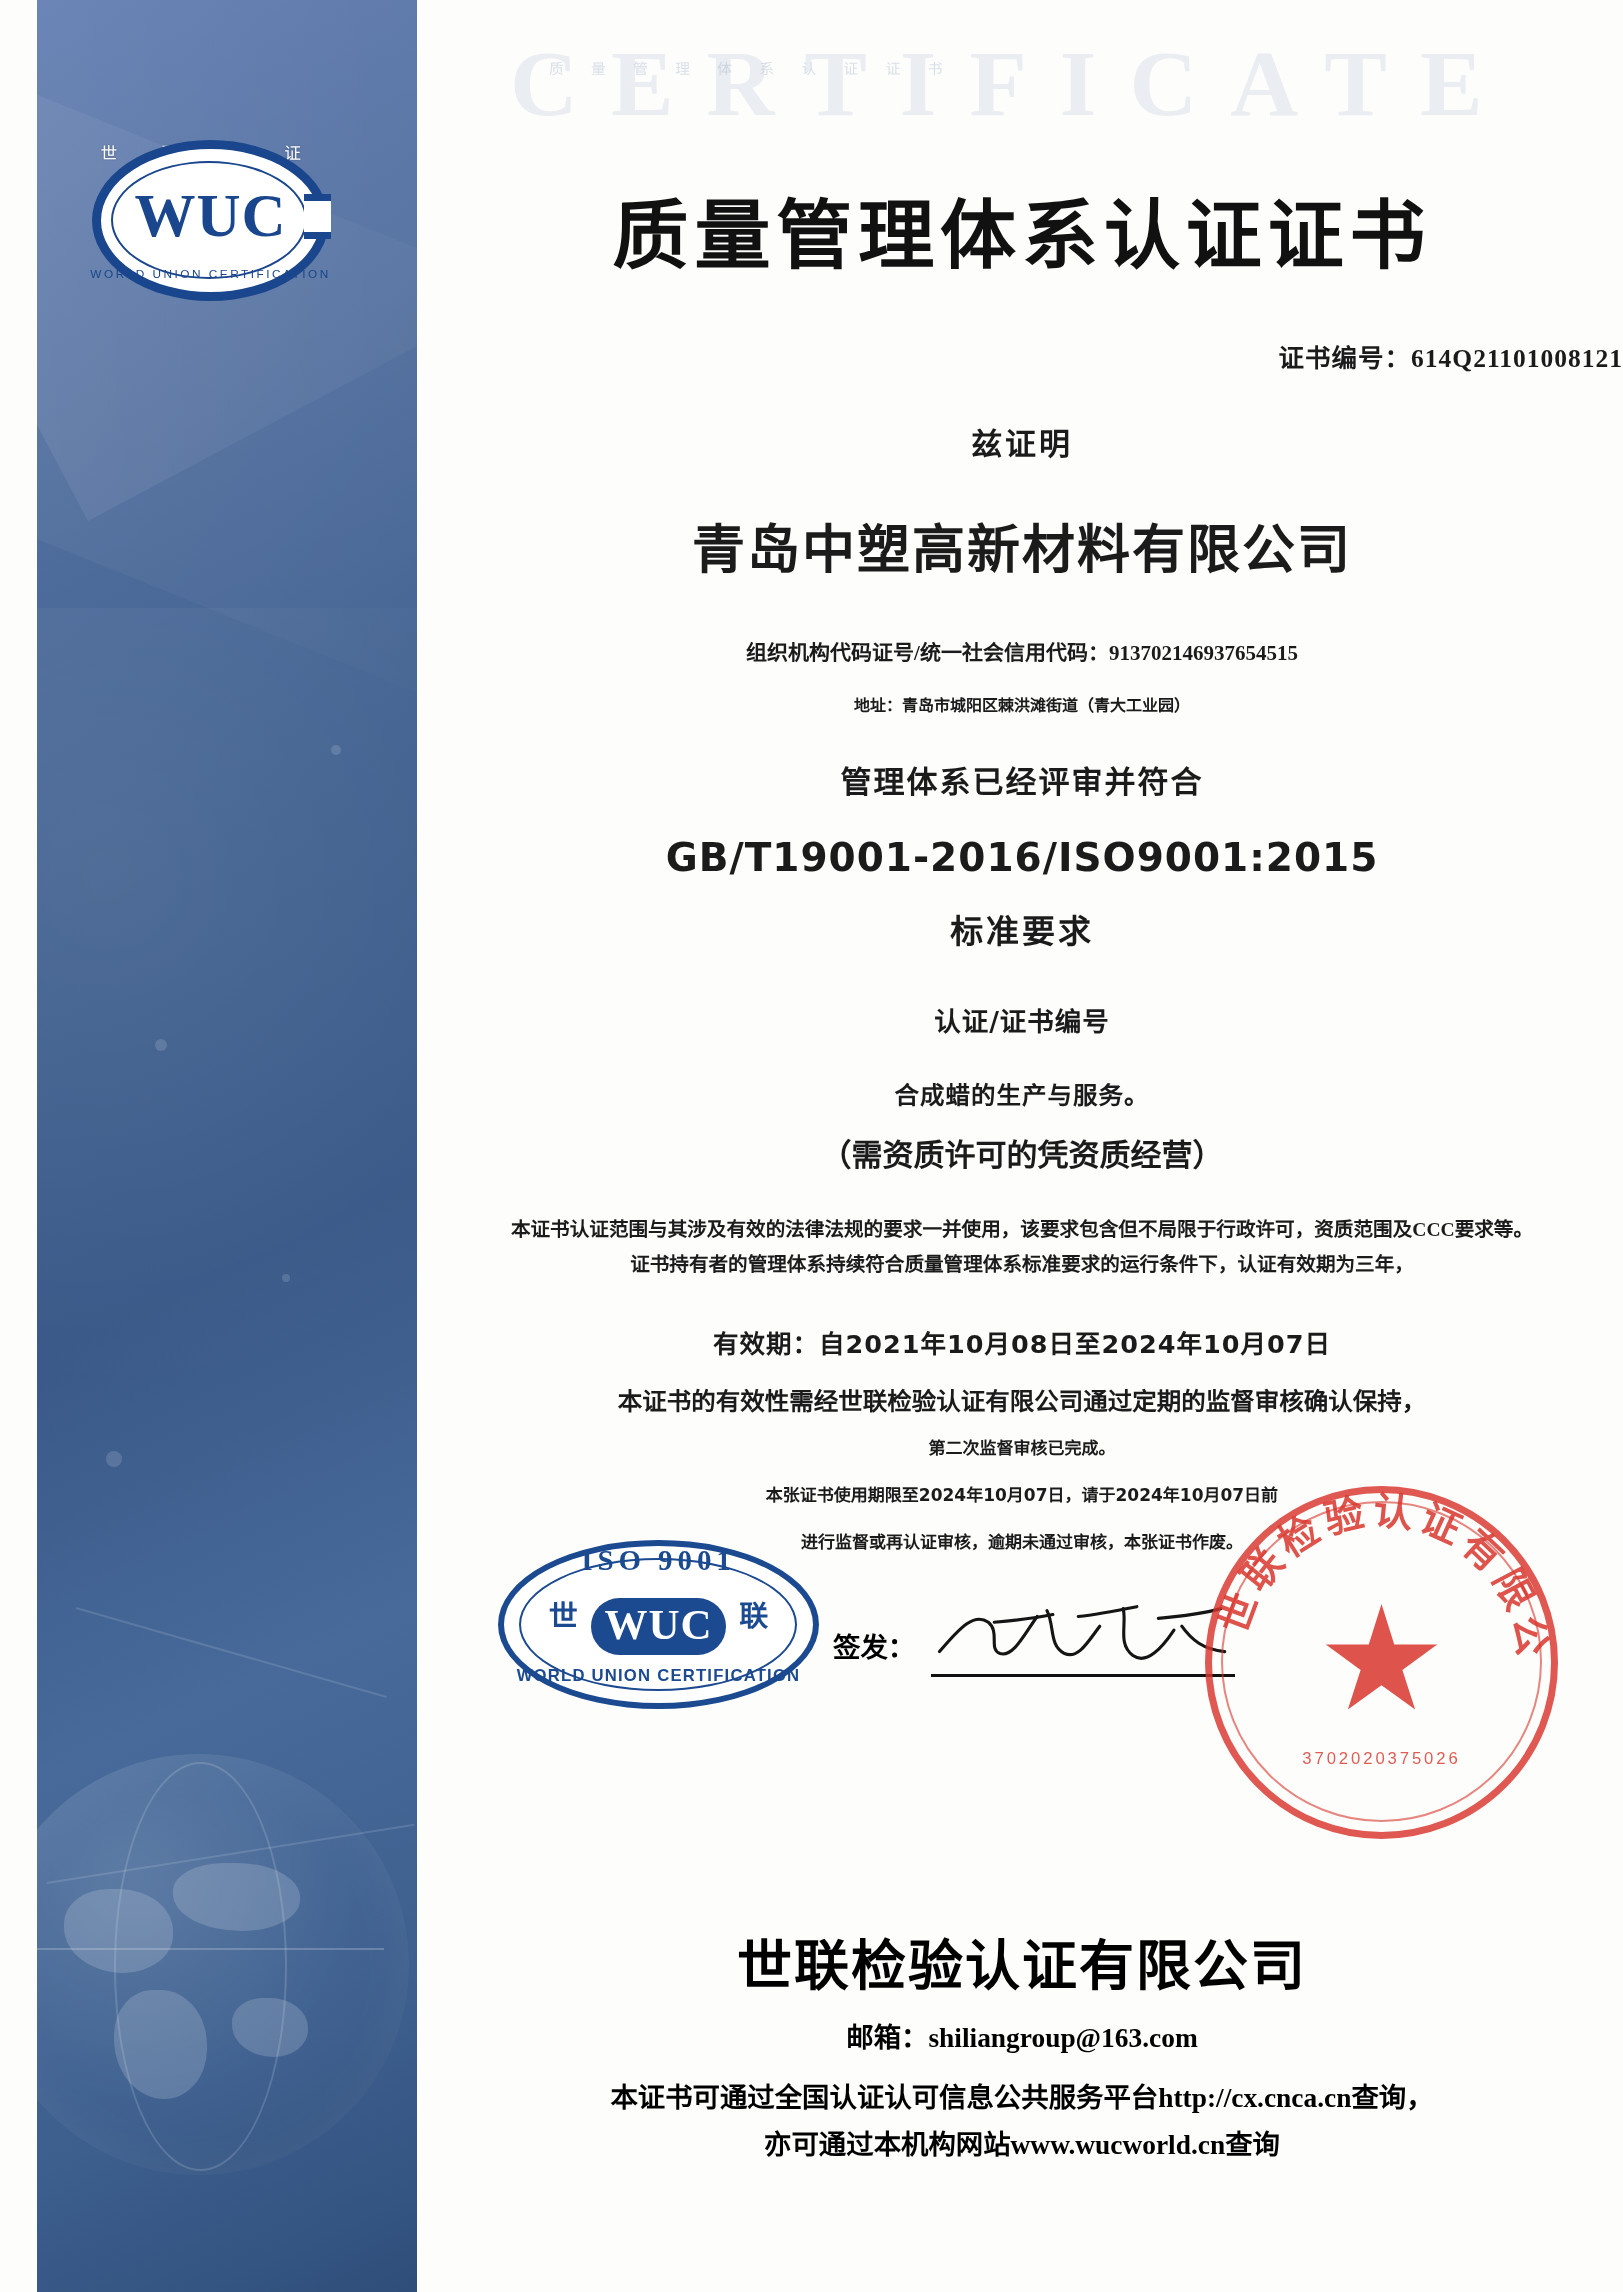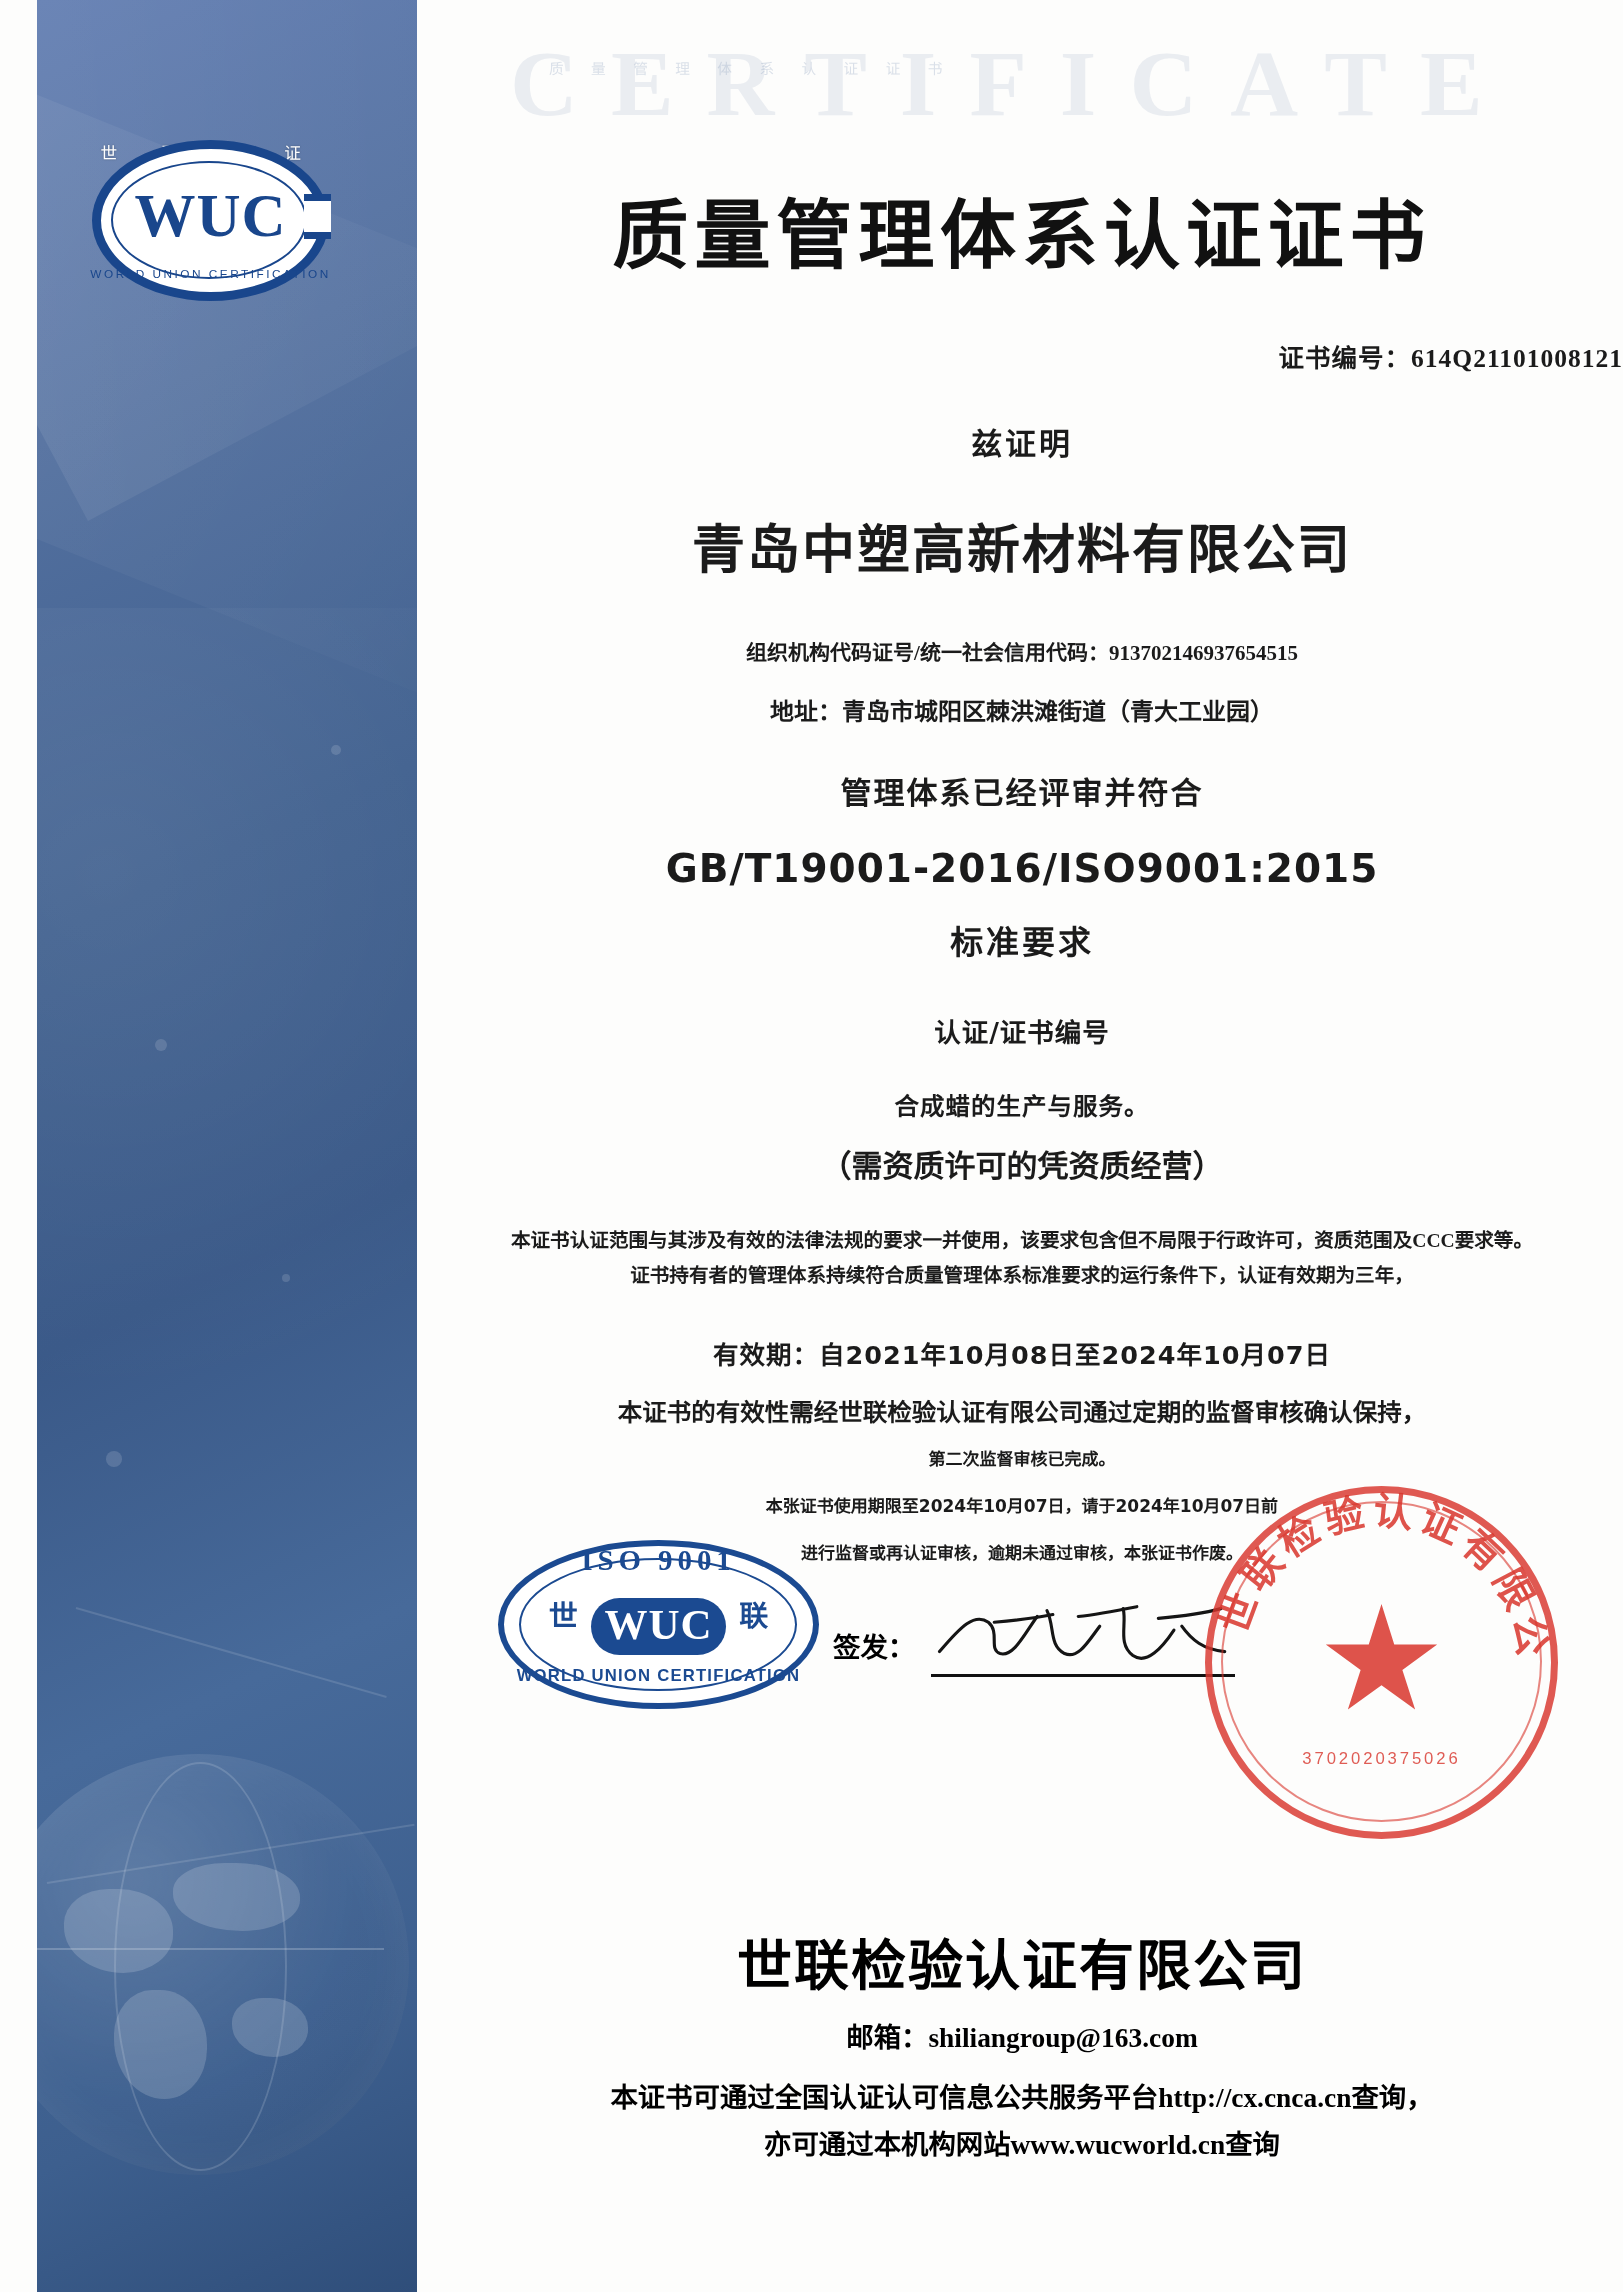--- a/index.html
+++ b/index.html
@@ -225,21 +225,21 @@
     letter-spacing: 2px;
   }
   .org-code {
     margin-top: 53px;
     font-size: 21px;
     font-weight: 700;
     font-family: "Liberation Serif", serif;
   }
   .address {
     margin-top: 25.5px;
-    font-size: 24px;
+    font-size: 16px;
     font-weight: 700;
     font-family: "Liberation Serif", serif;
   }
   .assessed {
     margin-top: 41px;
     font-size: 31px;
     font-weight: 700;
     letter-spacing: 2px;
   }
   .standard {

